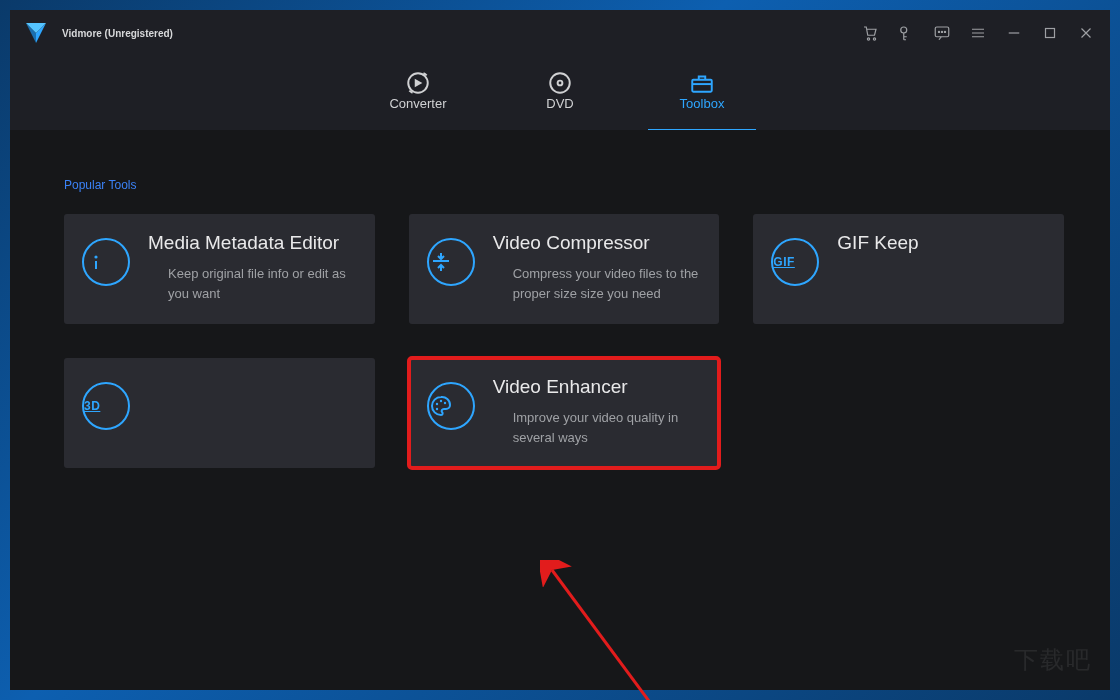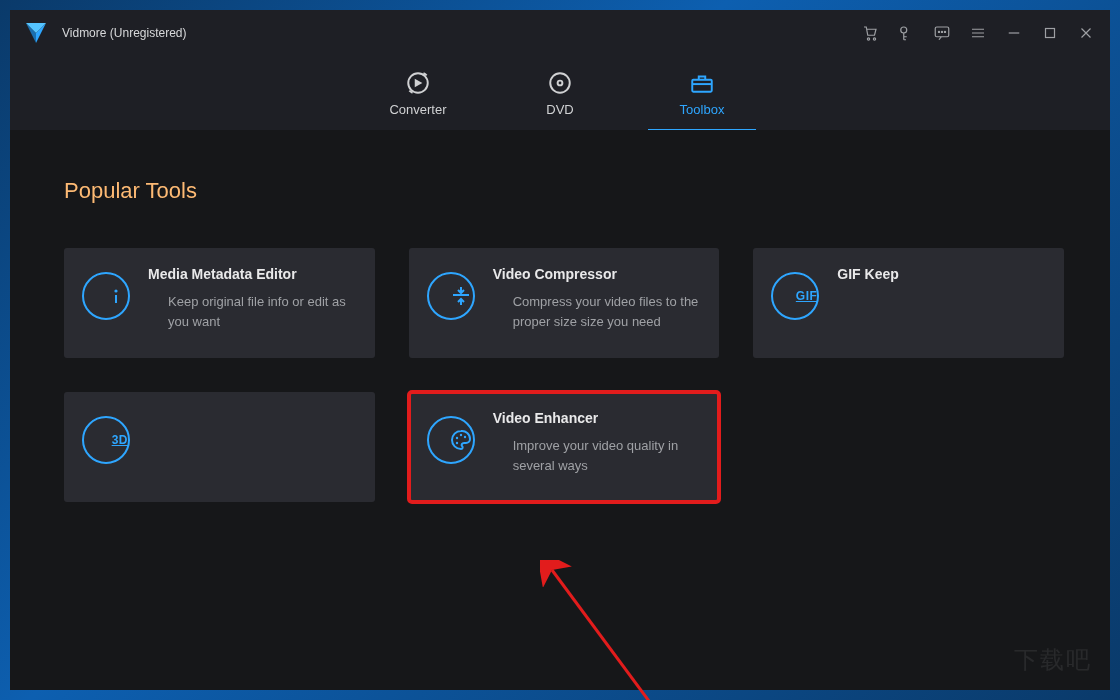--- a/index.html
+++ b/index.html
@@ -25,21 +25,21 @@
     align-items: center;
     padding: 0 8px 0 14px;
     background: #1e1f25;
   }
   .logo {
     width: 24px; height: 24px;
     margin-right: 14px;
     position: relative;
   }
   .logo svg { width: 24px; height: 24px; }
-  .title-text { font-size: 12px; color: #d7d8da; }
+  .title-text { font-size: 10px; color: #d7d8da; font-weight: bold; }
   .titlebar-spacer { flex: 1; }
   .titlebar-icons { display: flex; align-items: center; gap: 4px; }
   .titlebar-icons .ticon {
     width: 32px; height: 32px;
     display: flex; align-items: center; justify-content: center;
     color: #9ea0a4;
     cursor: pointer;
   }
   .titlebar-icons .ticon svg { width: 18px; height: 18px; stroke: #9ea0a4; fill: none; stroke-width: 1.6; }
   
@@ -53,21 +53,21 @@
     background: #1e1f25;
     border-bottom: 1px solid rgba(0,0,0,0);
   }
   .tab {
     width: 108px;
     height: 70px;
     display: flex;
     flex-direction: column;
     align-items: center;
     justify-content: flex-start;
-    gap: 6px;
+    gap: 0;
     color: #d0d1d3;
     cursor: pointer;
     position: relative;
     padding-top: 10px;
   }
   .tab.active {
     color: #2ea6ff;
     align-items: center;
   }
   .tab.active::after {
@@ -81,24 +81,24 @@
   .tab .tab-icon svg { width: 26px; height: 26px; fill: none; stroke: currentColor; stroke-width: 1.8; }
   .tab .tab-label { font-size: 13px; }
   
   .content {
     flex: 1;
     background: #161719;
     padding: 48px 54px 0 54px;
     position: relative;
   }
   .section-title {
-    font-size: 22px;
-    color: #fdba74;
+    font-size: 12px;
+    color: #3b82f6;
     font-weight: 400;
-    margin-bottom: 44px;
+    margin-bottom: 22px;
   }
   .grid {
     display: grid;
     grid-template-columns: repeat(3, 1fr);
     gap: 34px 34px;
     width: 1000px;
   }
   .card {
     background: #2a2b31;
     border-radius: 3px;
@@ -114,31 +114,31 @@
     outline: 4px solid #e21c1c;
     outline-offset: -2px;
   }
   .card-icon {
     flex: 0 0 48px;
     width: 48px; height: 48px;
     border: 2px solid #2ea6ff;
     border-radius: 50%;
     display: flex;
     align-items: center;
-    justify-content: flex-end;
+    justify-content: flex-start;
     color: #2ea6ff;
     margin-top: 6px;
     text-decoration: underline;
   }
   .card-icon svg { width: 24px; height: 24px; fill: none; stroke: currentColor; stroke-width: 2; }
   .card-icon .gif-text { color:#2ea6ff; font-size: 12px; font-weight: 700; letter-spacing: 0.5px; }
   .card-body { flex: 1; }
   .card-title {
-    font-size: 14px;
-    font-weight: 700;
+    font-size: 19px;
+    font-weight: 400;
     color: #e9e9ea;
     margin-bottom: 10px;
   }
   .card-desc {
     font-size: 13px;
     color: #9fa1a5;
     line-height: 1.55;
     margin-left: 20px;
   }
   

